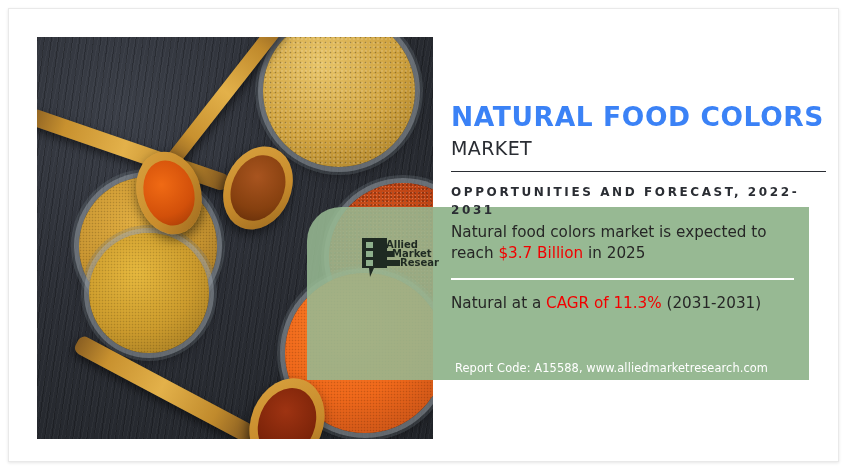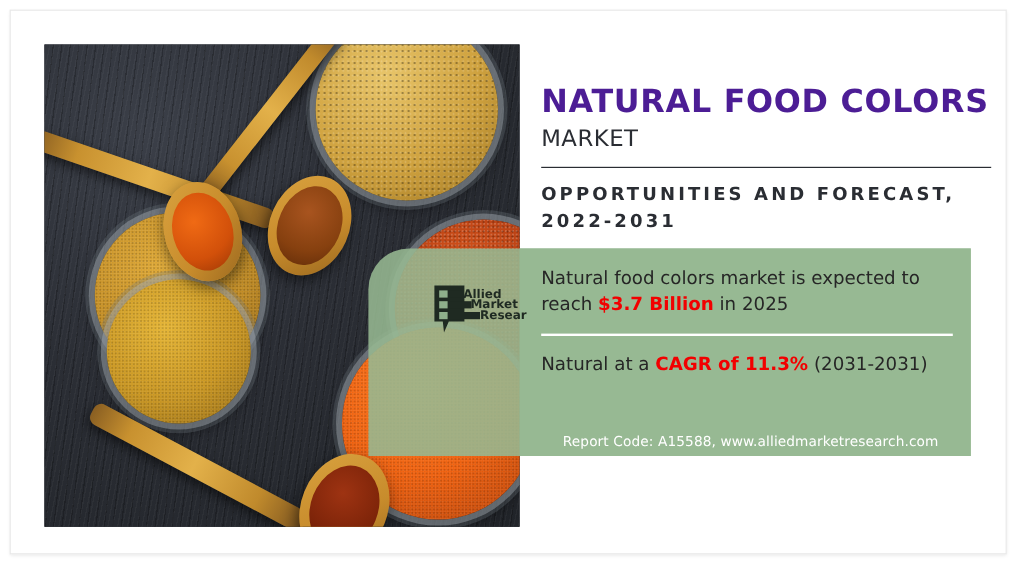--- a/index.html
+++ b/index.html
@@ -95,69 +95,70 @@
     width: 78px; height: 46px;
   }
 
   
   #right-col {
     position: absolute;
     left: 442px; top: 62px;
     width: 375px;
   }
   #title-main {
-    color: #4c1d95;
+    color: #3b82f6;
     font-size: 26.5px;
     font-weight: bold;
     letter-spacing: 0.6px;
     line-height: 1.08;
+    margin-top: 32px;
   }
   #title-sub {
     color: #2a2d33;
     font-size: 19px;
     font-weight: normal;
     letter-spacing: 0.4px;
     margin-top: 5px;
   }
   #rule {
     margin-top: 12px;
     border-top: 1.6px solid #2a2d33;
     width: 375px;
   }
   #tagline {
     margin-top: 11px;
     color: #2a2d33;
-    font-size: 15px;
+    font-size: 12px;
     font-weight: bold;
     letter-spacing: 2.6px;
     line-height: 1.52;
   }
 
   
   #stats {
     position: absolute;
     left: 442px; top: 213px;
     width: 352px;
     color: #262626;
   }
   .stat-line {
     font-size: 15.2px;
     line-height: 1.38;
     color: #262626;
   }
-  .hl { color: #f20000; font-weight: bold; }
+  .hl { color: #f20000; font-weight: normal; }
   #stat-divider {
     margin: 14px 0 13px 0;
     height: 1.6px;
     background: #ffffff;
     width: 343px;
   }
   #report-code {
     position: absolute;
-    left: 460px; top: 352px;
+    left: 446px; top: 352px;
     color: #ffffff;
     font-size: 11.4px;
     letter-spacing: 0.1px;
   }
 </style>
 </head>
 <body>
 
 <div id="page">
   <div id="frame">

